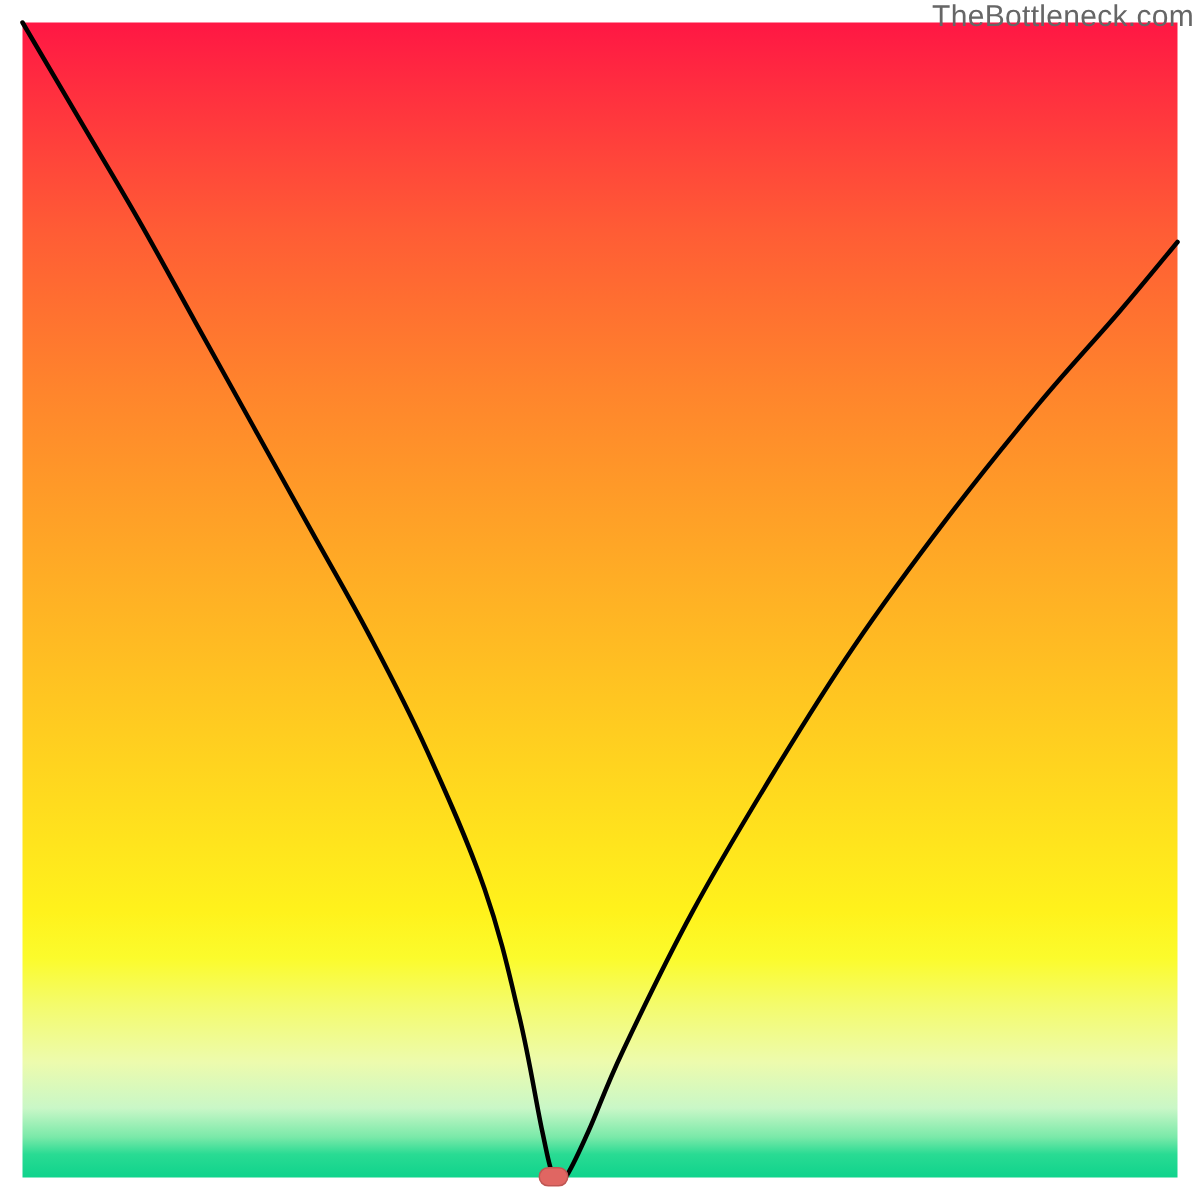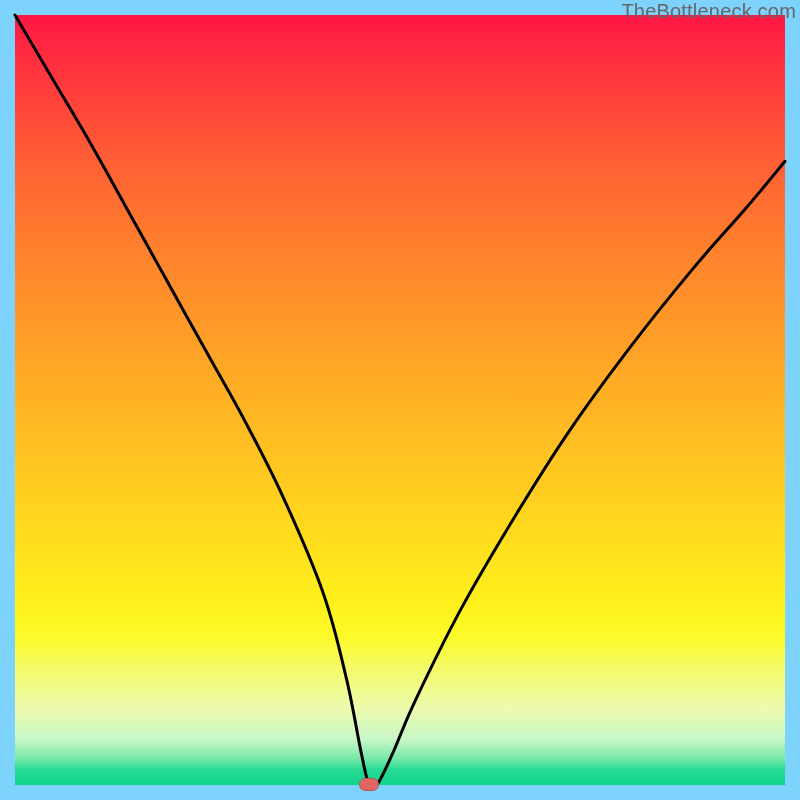--- a/index.html
+++ b/index.html
@@ -8,21 +8,21 @@
     width: 800px;
     height: 800px;
     background: #000;
     overflow: hidden;
     font-family: Arial, Helvetica, sans-serif;
   }
   .stage {
     position: relative;
     width: 800px;
     height: 800px;
-    background: #7dd3fc;
+    background: #ffffff;
   }
   .plot {
     position: absolute;
     left: 15px;
     top: 15px;
     width: 770px;
     height: 770px;
     
     background: linear-gradient(to bottom,
       #ff1744 0%,

